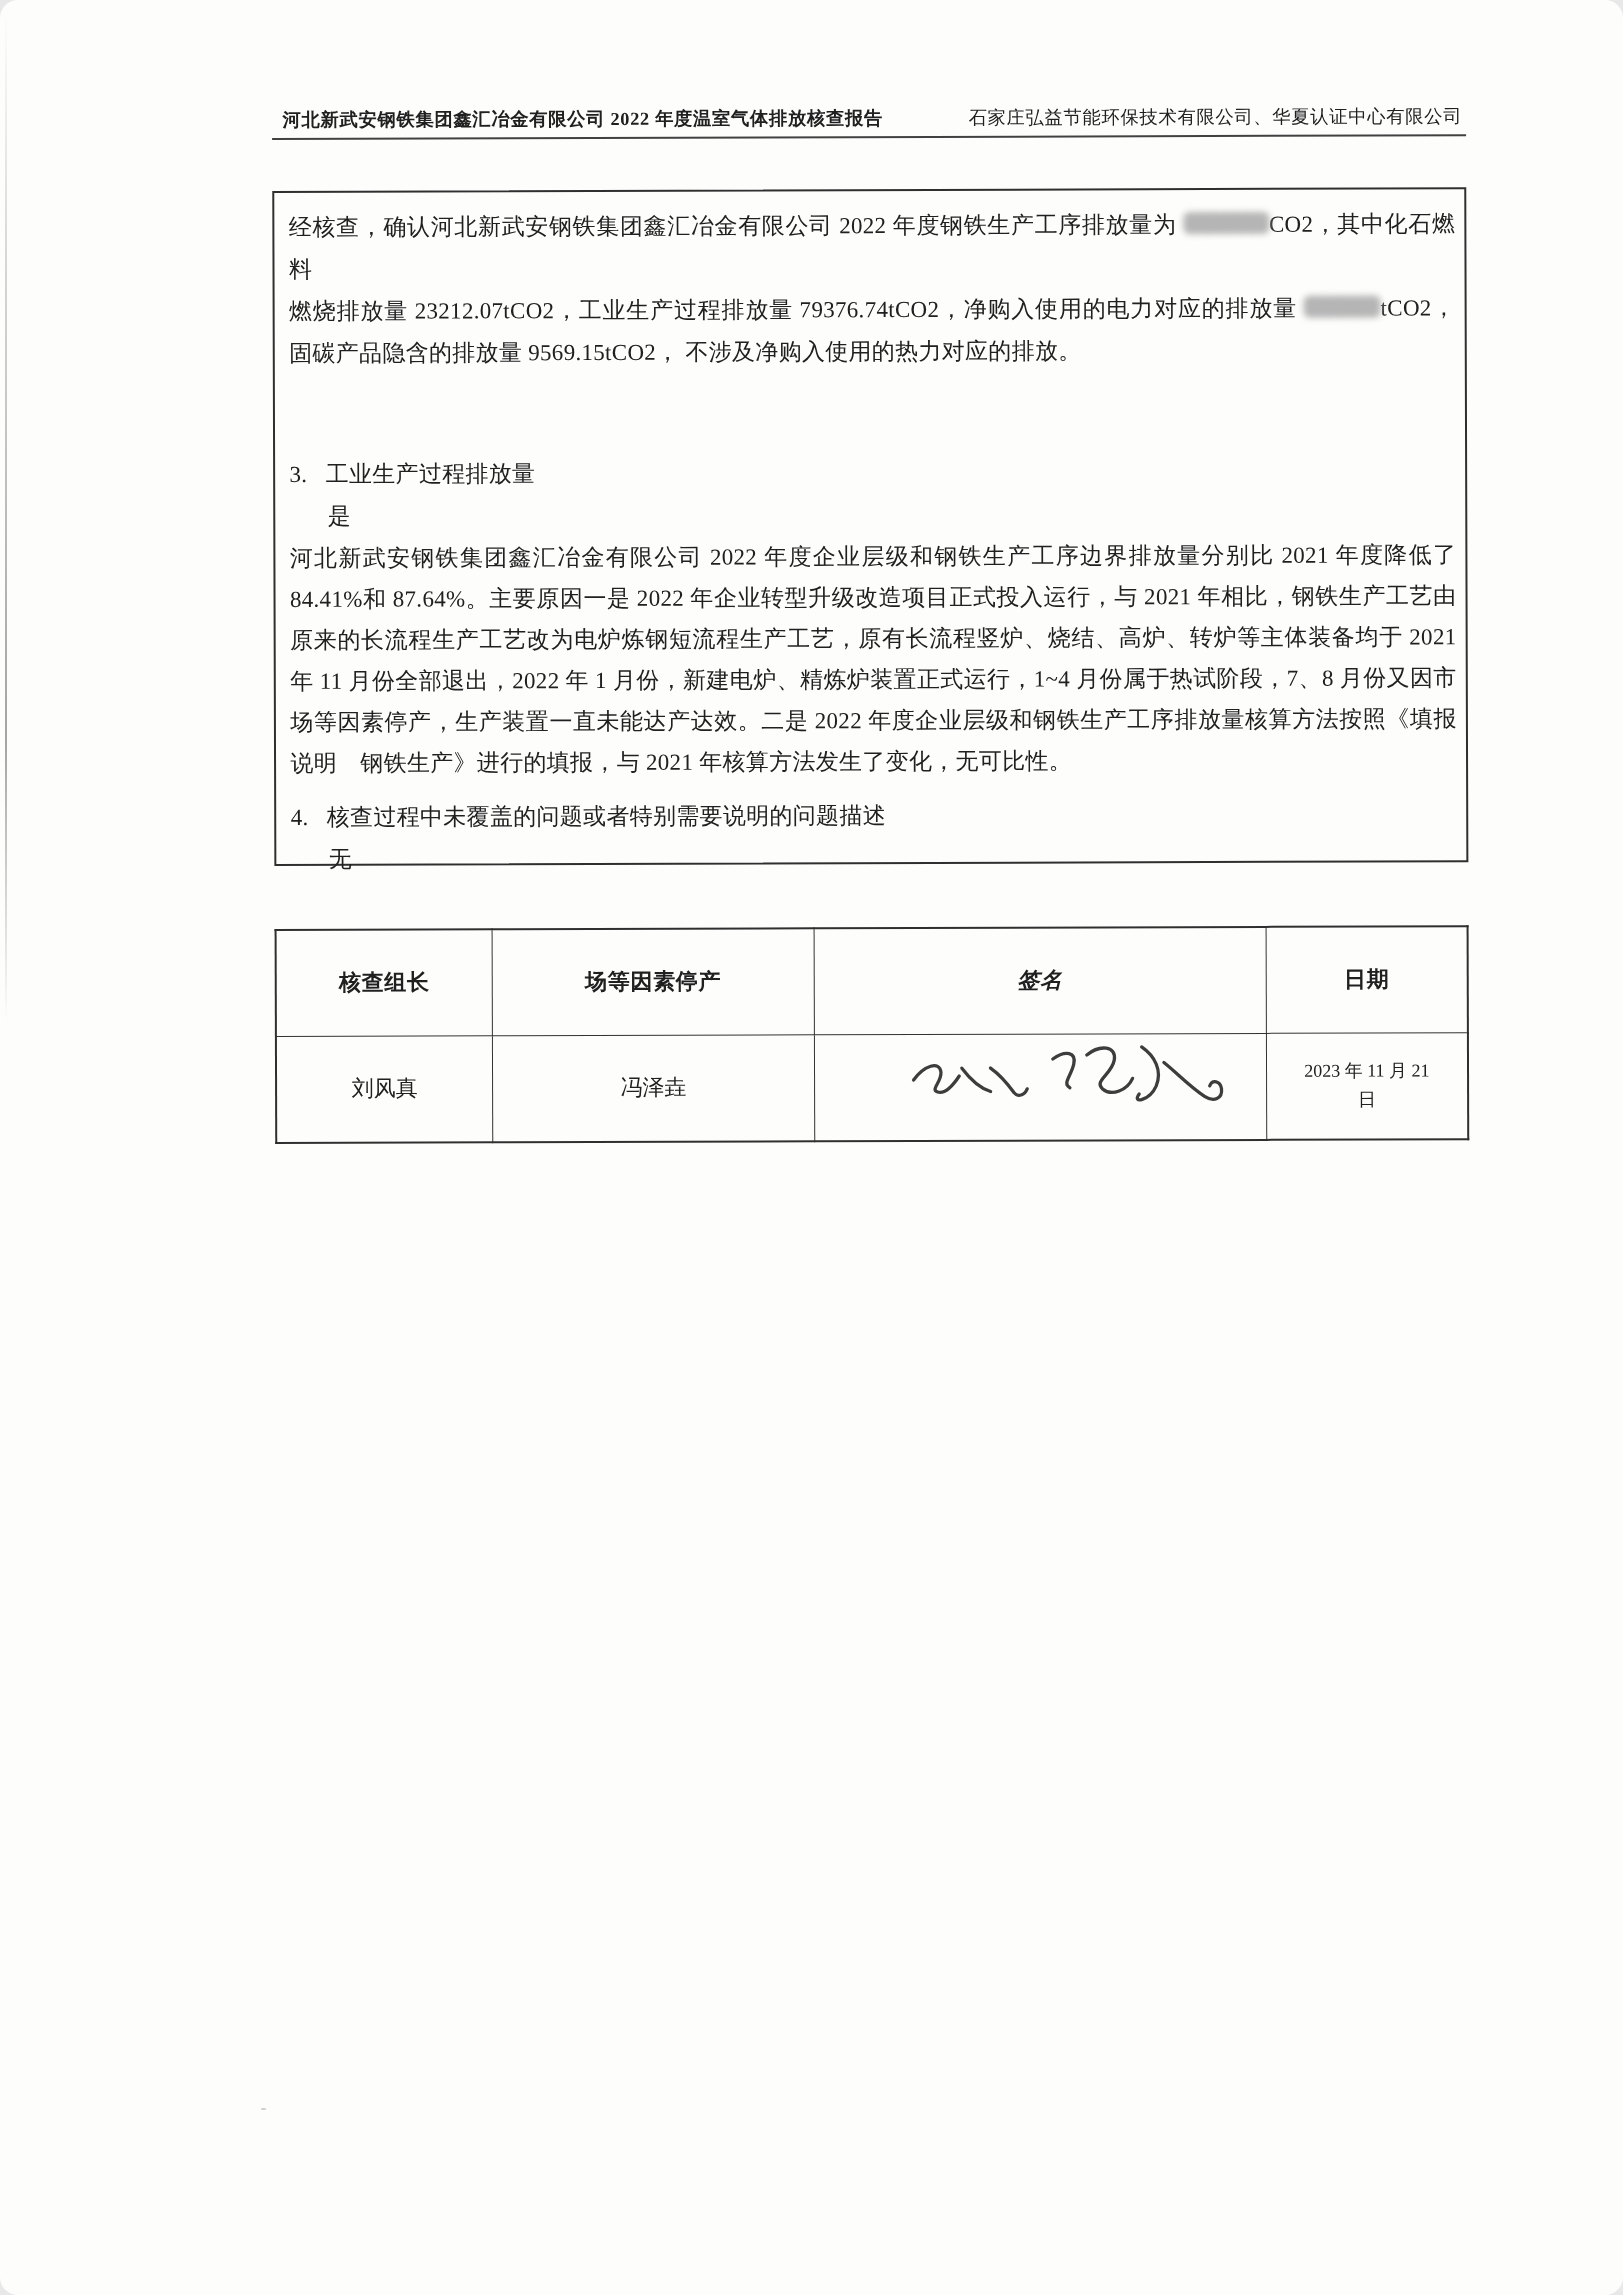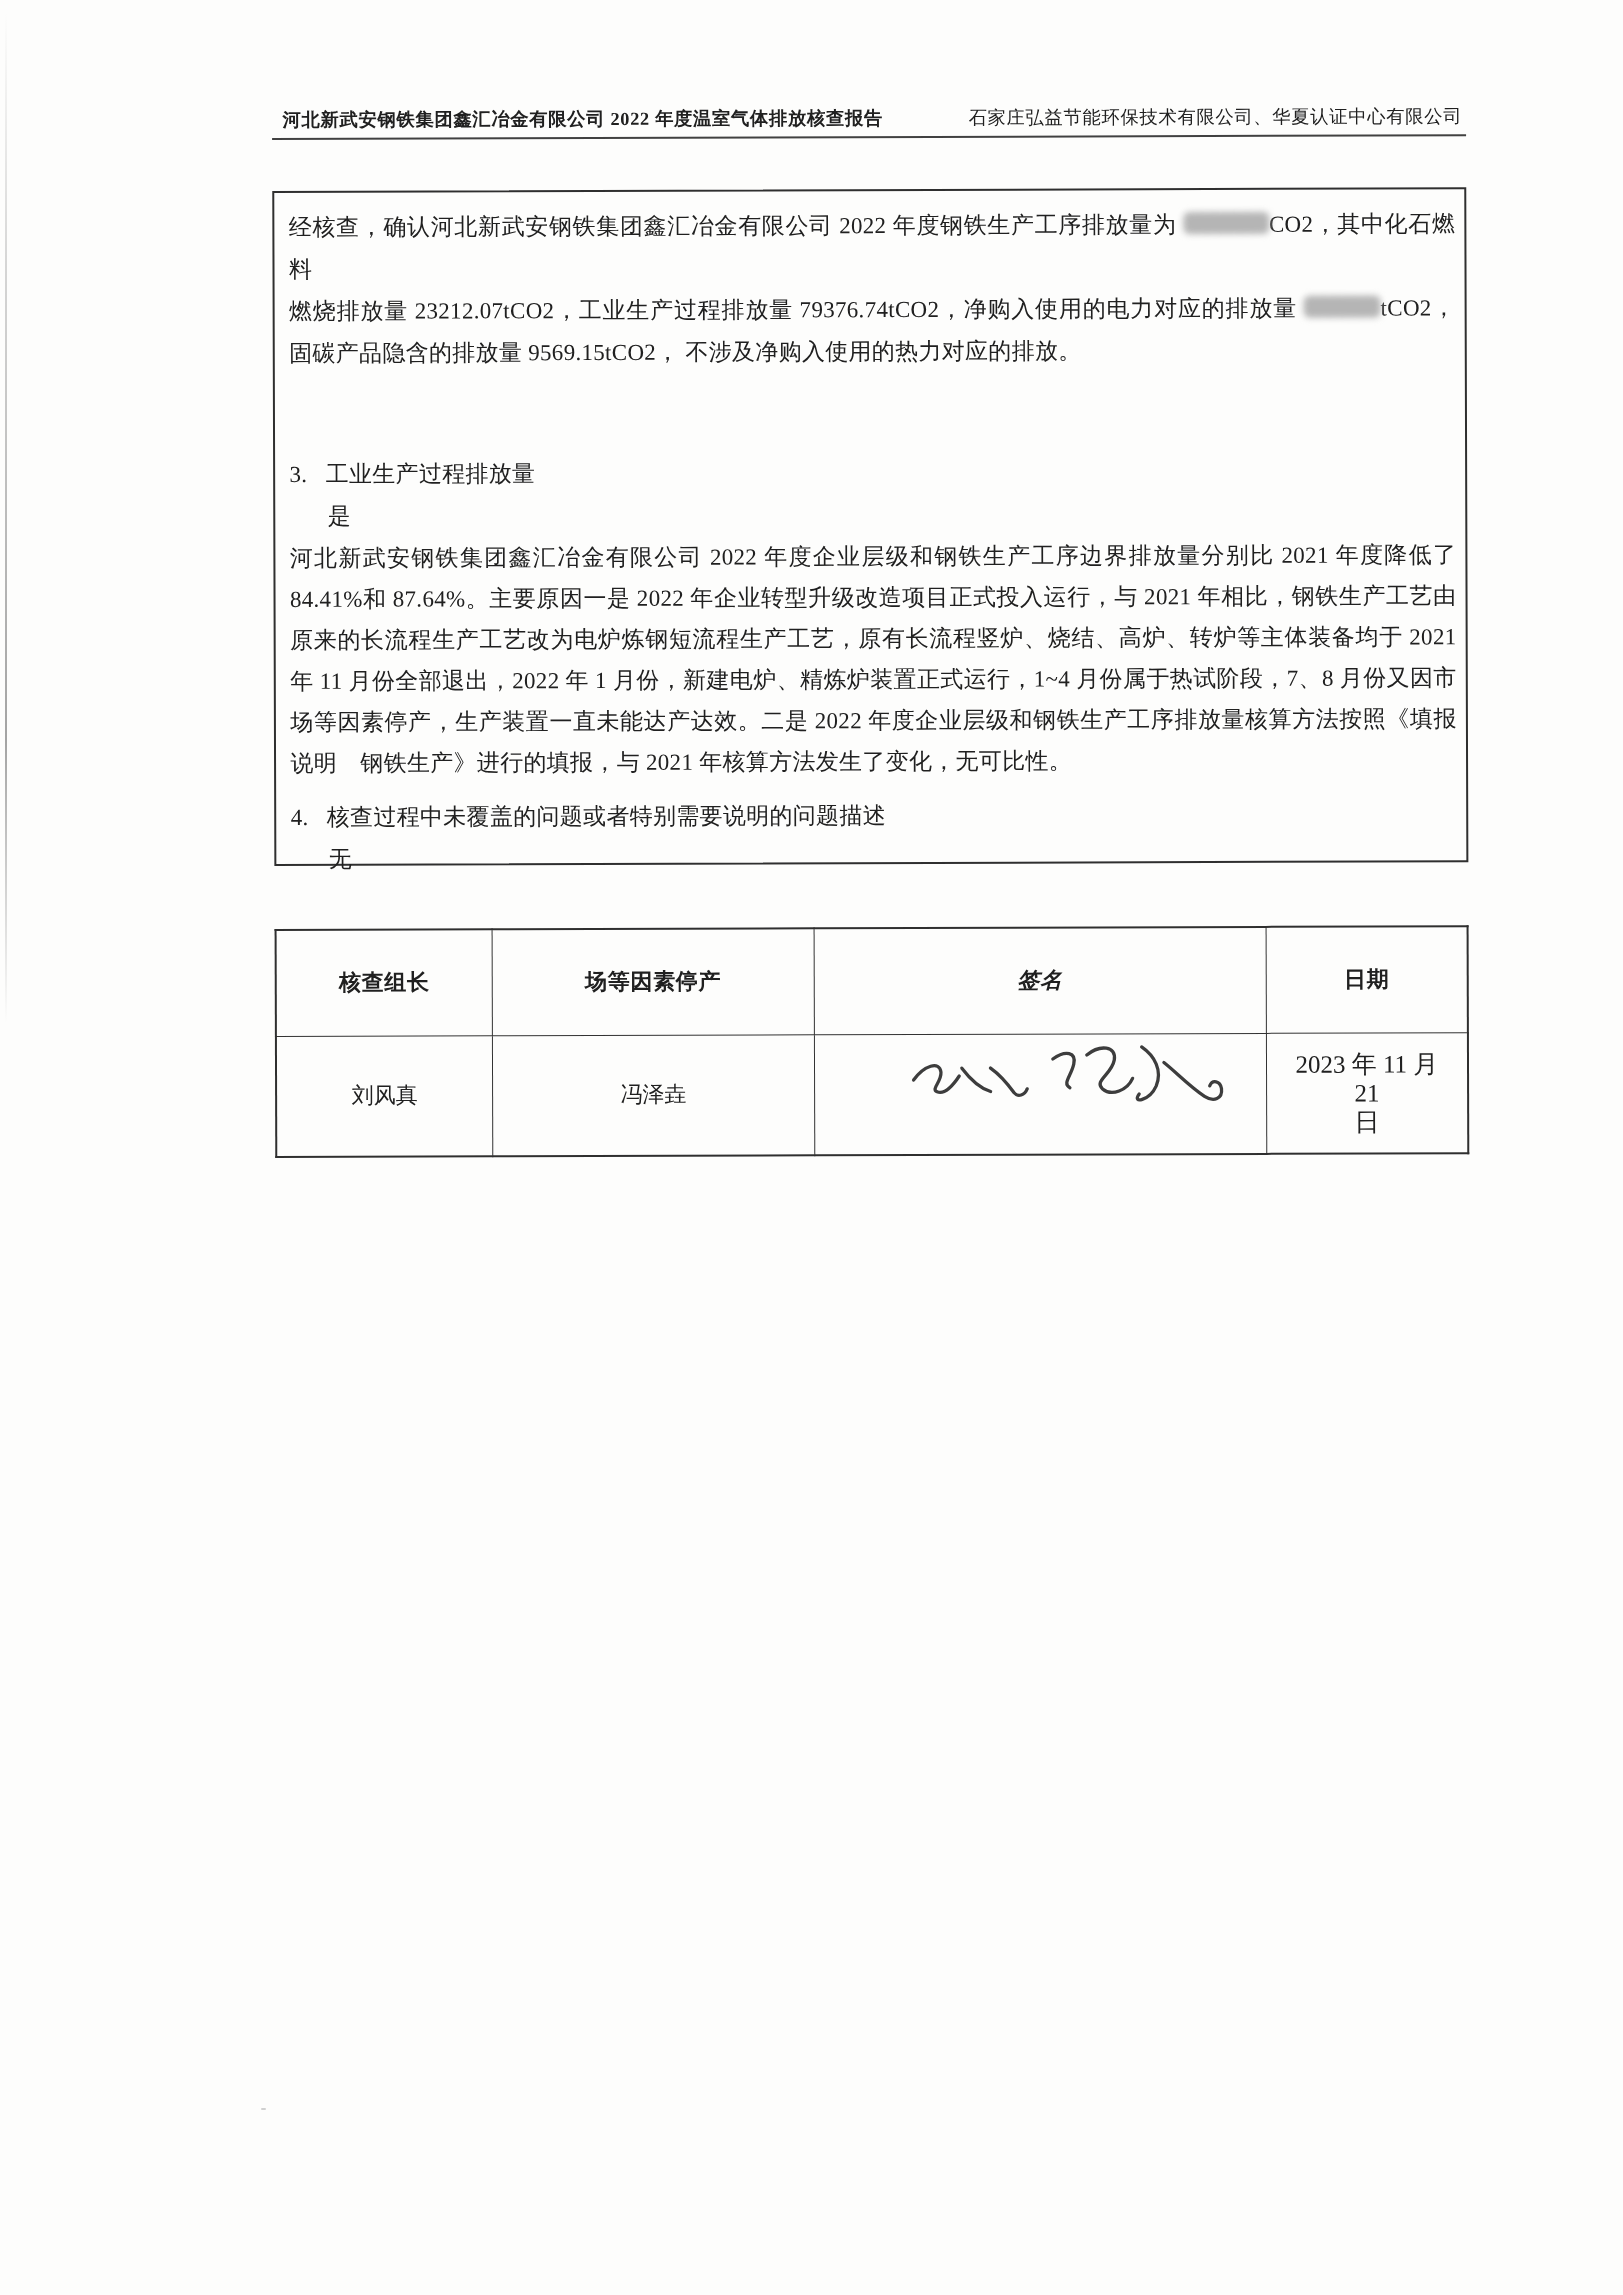--- a/index.html
+++ b/index.html
@@ -1,18 +1,18 @@
 <!DOCTYPE html>
 <html style="font-size:10.5px"><head>
 <meta charset="utf-8">
 <style>
   html,body{margin:0;padding:0;background:#e8e8e8;}
   .page{
     position:relative;width:1623px;height:2295px;background:#fdfdfc;overflow:hidden;
-    font-family:"Liberation Serif","DejaVu Serif",serif;color:#202020;
+    font-family:"Liberation Serif","DejaVu Serif",serif;color:#202020;border-radius:18px;
   }
   .scan-streak{
     position:absolute;left:5.2px;top:11.8px;width:2px;height:1011px;
     background:linear-gradient(to bottom,rgba(150,150,150,0),rgba(140,140,140,.35) 25%,rgba(90,90,90,.55) 72%,rgba(150,150,150,0));
     border-radius:1.3px;
   }
   .scan-dot{position:absolute;left:261px;top:2108px;width:4.6px;height:2px;background:#b9b9b9;opacity:.65;border-radius:1.3px;}
   .content{position:absolute;left:272px;top:109px;width:1194px;transform:rotate(-0.18deg);transform-origin:top left;}
   .doc-header{
     display:flex;justify-content:space-between;align-items:flex-end;
@@ -44,21 +44,21 @@
   .sig-table th,.sig-table td{
     border:1.3px solid #333;text-align:center;vertical-align:middle;padding:16px;
   }
   .sig-table th{font-weight:600;height:73px;letter-spacing:0.7px;}
   .sig-table td{height:73px;}
   .col1{width:17.4%;}.col2{width:27.2%;}.col3{width:39.4%;font-style:italic;}.col4{width:16%;}
   .sig-cell{position:relative;}
   .sig-cell svg{position:absolute;}
   .sig1{left:92px;top:11.8px;}
   .sig2{left:230px;top:2.6px;}
-  .date-cell{white-space:pre-line;font-size:25px;line-height:29px;}
+  .date-cell{white-space:pre-line;font-size:18px;line-height:29px;}
   path.ink{stroke:#222;stroke-width:5;fill:none;stroke-linecap:round;stroke-linejoin:round;opacity:.88;}
 </style>
 </head>
 <body>
 
 <div class="page">
 
   <div class="scan-streak"></div>
   <div class="scan-dot"></div>
 

